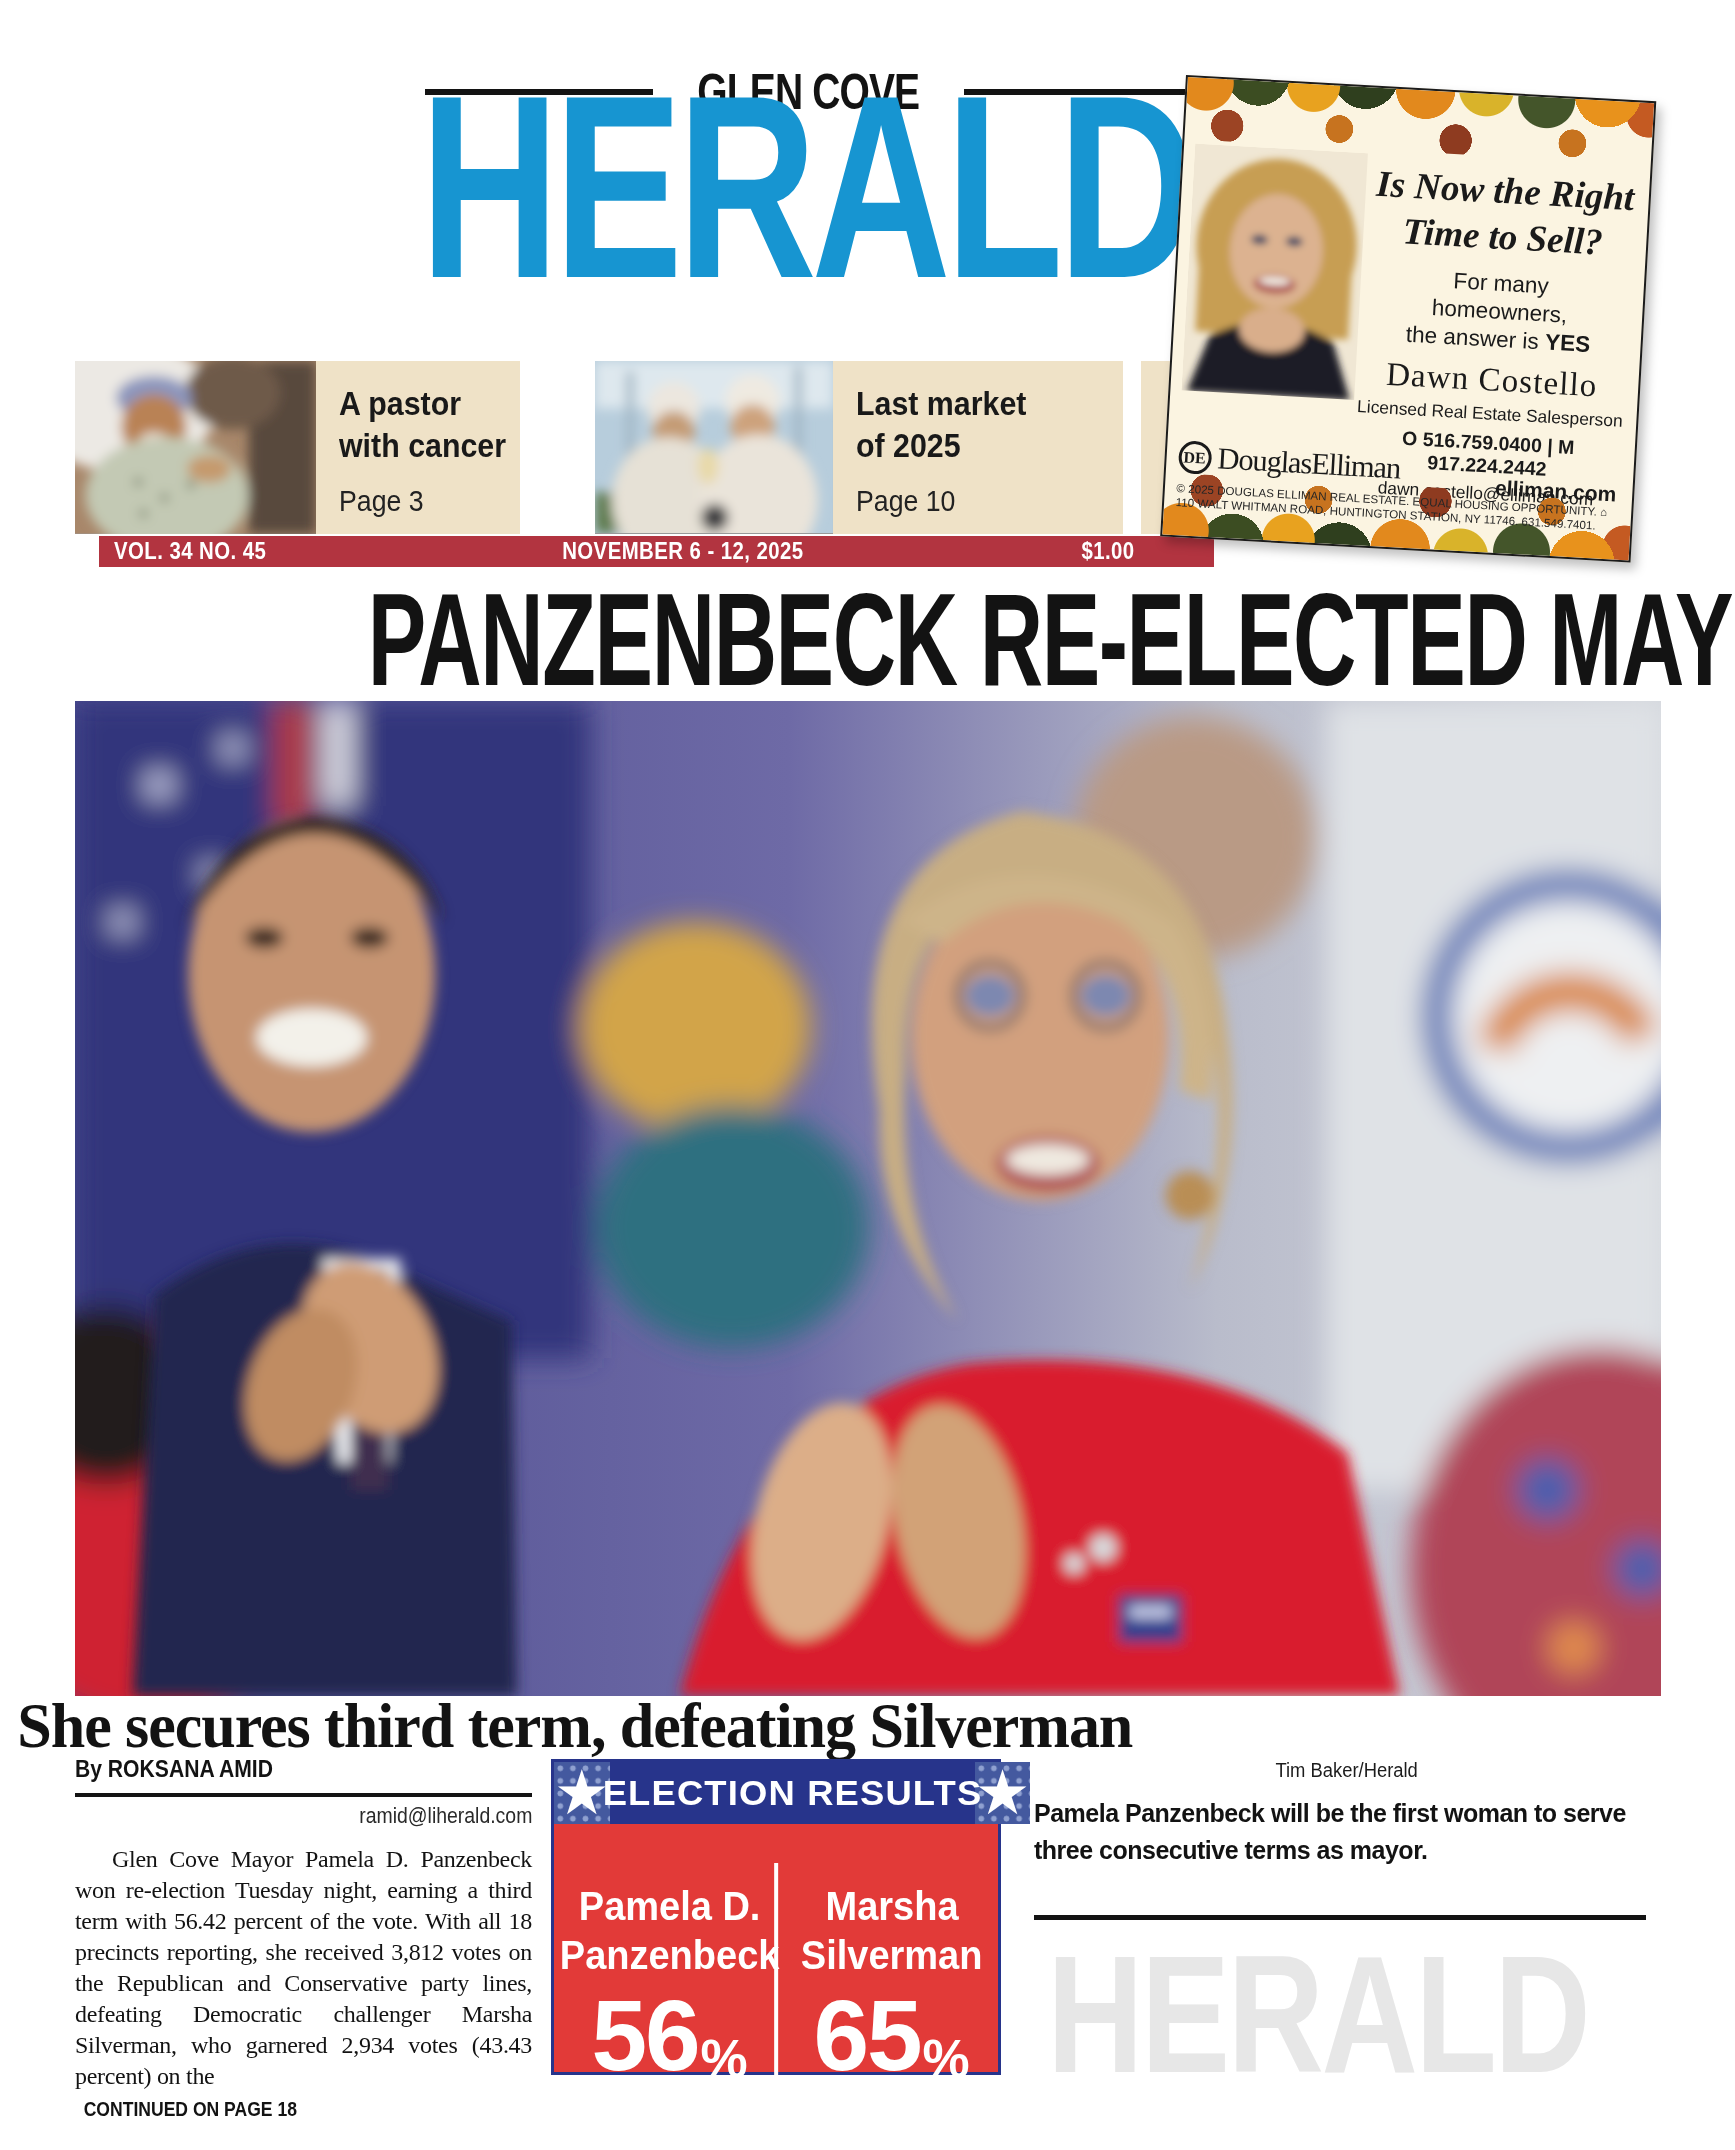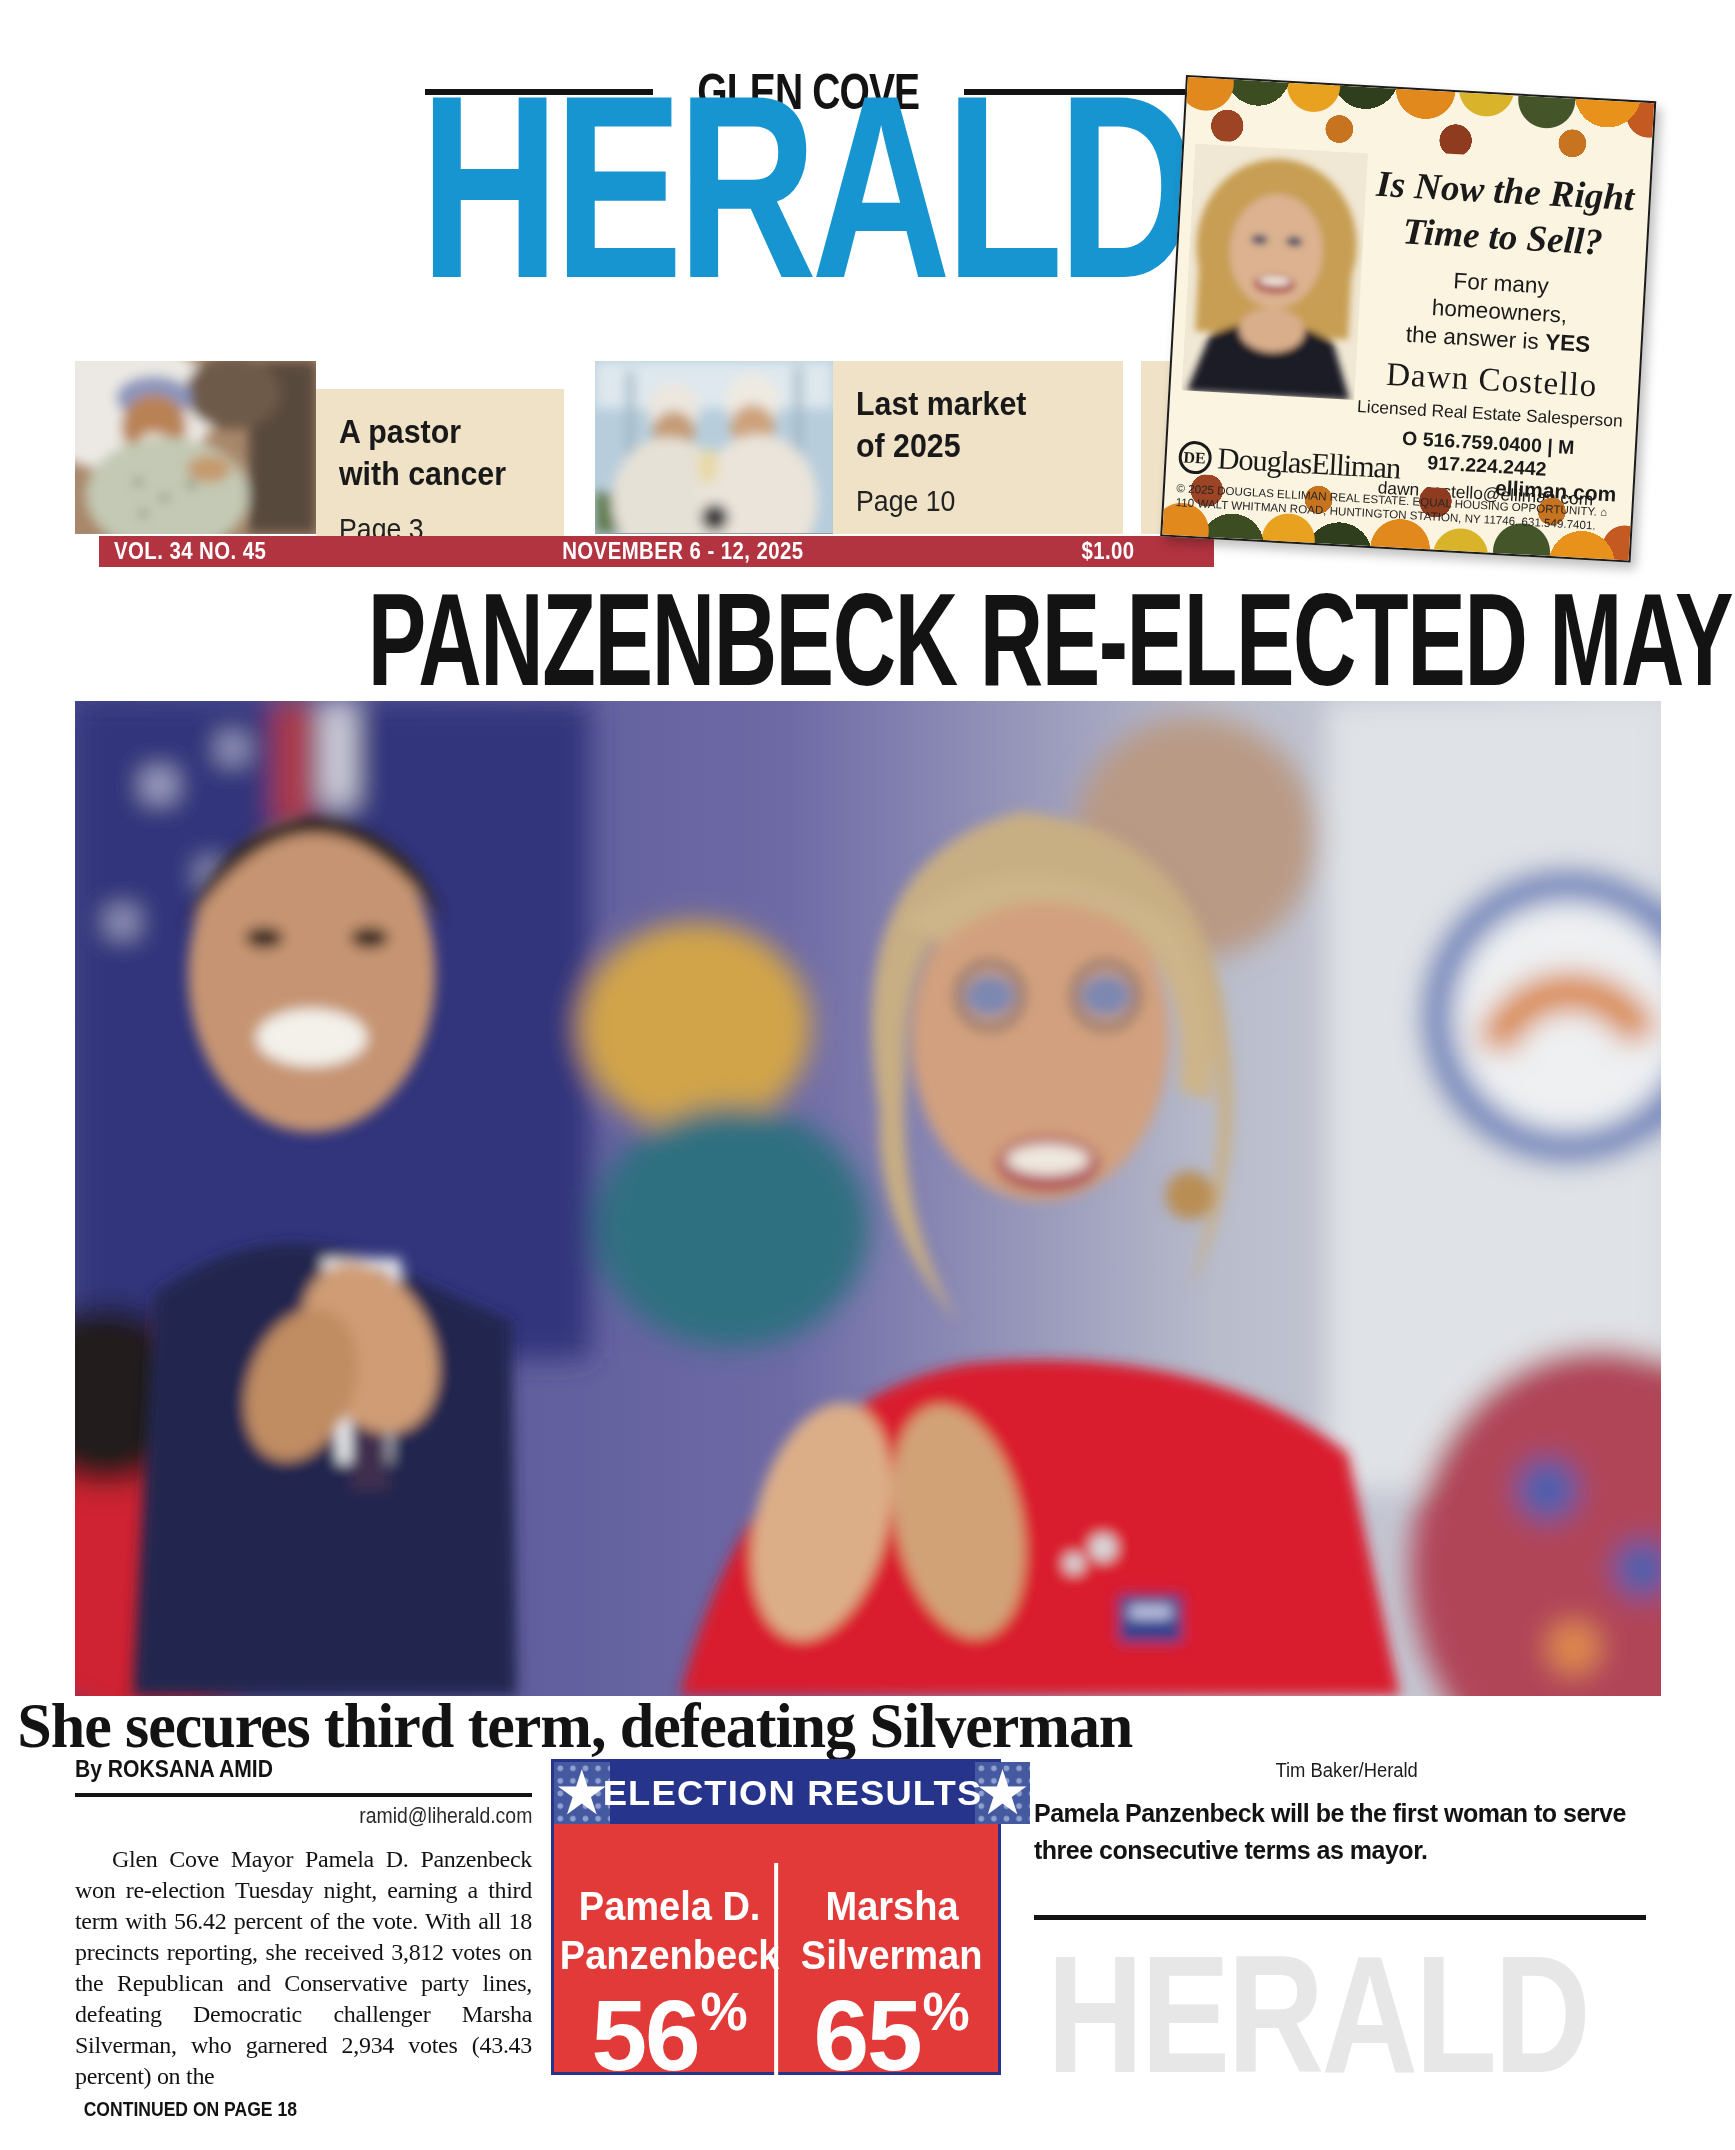--- a/index.html
+++ b/index.html
@@ -67,21 +67,21 @@
       display:flex;align-items:center;justify-content:center;overflow:visible;}
   .res-star{font-family:"DejaVu Sans",sans-serif;font-size:62px;line-height:1;color:#fff;}
   .res-band{flex:1;background:#27348B;display:flex;align-items:center;justify-content:center;}
   .res-band span{display:inline-block;font-size:35px;font-weight:bold;letter-spacing:1.1px;color:#fff;
                  transform:scaleX(1.04);white-space:nowrap;}
   .res-body{position:relative;height:247px;display:flex;margin-top:36px;}
   .res-divider{position:absolute;left:50%;top:3.2px;bottom:29.5px;width:3.7px;background:#fff;transform:translateX(-50%);}
   .res-col{flex:1;text-align:center;padding-top:22px;}
   .res-name{font-size:40px;font-weight:bold;line-height:49px;color:#fff;
             display:inline-block;transform:scaleX(.95);transform-origin:center top;white-space:nowrap;}
-  .res-pct{margin-top:5.3px;display:flex;justify-content:center;align-items:flex-start;color:#fff;}
+  .res-pct{margin-top:5.3px;display:flex;justify-content:center;align-items:flex-end;color:#fff;}
   .res-pct .num{font-size:100px;font-weight:bold;line-height:1;letter-spacing:-2.1px;}
   .res-pct .sign{font-size:53px;font-weight:bold;line-height:1;margin-left:2.1px;}
 
   
   .credit{position:absolute;left:1034px;top:1759px;width:612px;text-align:center;}
   .credit span{display:inline-block;font-size:20px;color:#1c1c1c;transform:scaleX(.92);transform-origin:right top;}
   .caption{position:absolute;left:1034px;top:1795px;width:612px;
            font-size:25px;font-weight:bold;line-height:37px;color:#131313;letter-spacing:-0.5px;}
   .caption-rule{position:absolute;left:1034px;top:1915px;width:612px;height:5.3px;background:#131313;}
   .wm-title{position:absolute;left:1047px;top:1931px;white-space:nowrap;}
@@ -162,21 +162,21 @@
         <ellipse cx="150" cy="150" rx="26" ry="14" fill="#f0e6da"></ellipse>
         <ellipse cx="175" cy="255" rx="155" ry="110" fill="#C3C9B4"></ellipse>
         <circle cx="120" cy="230" r="7" fill="#5E6A52"></circle>
           <circle cx="170" cy="260" r="7" fill="#5E6A52"></circle>
         <circle cx="220" cy="235" r="7" fill="#5E6A52"></circle>
           <circle cx="130" cy="290" r="7" fill="#5E6A52"></circle>
         <ellipse cx="255" cy="205" rx="42" ry="26" fill="#C59A6D"></ellipse>
       </g>
     </svg>
   </div>
-  <div class="teaser-box" style="left:316px;width:248px;margin-top:28px;">
+  <div class="teaser-box" style="left:316px;width:204px;">
     <div class="teaser-inner">
       <div><span class="teaser-title">A pastor</span></div>
       <div><span class="teaser-title">with cancer</span></div>
       <div><span class="teaser-page">Page 3</span></div>
     </div>
   </div>
 
   <div class="teaser-photo" style="left:595px;width:238px;">
     <svg viewBox="0 0 453 328" preserveAspectRatio="none">
       <defs>

